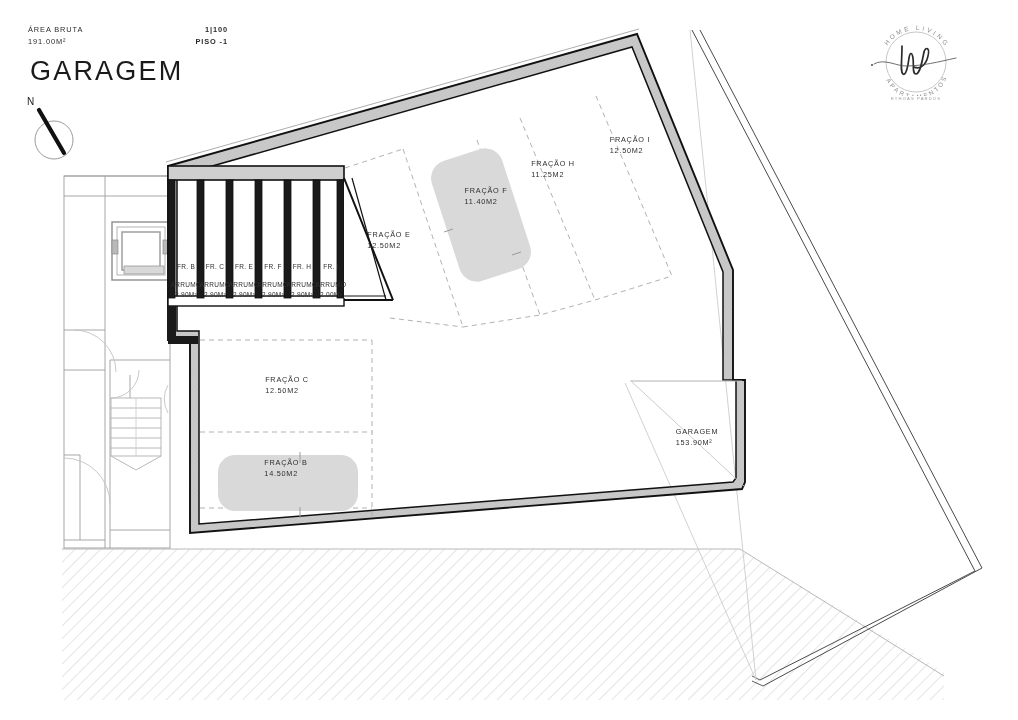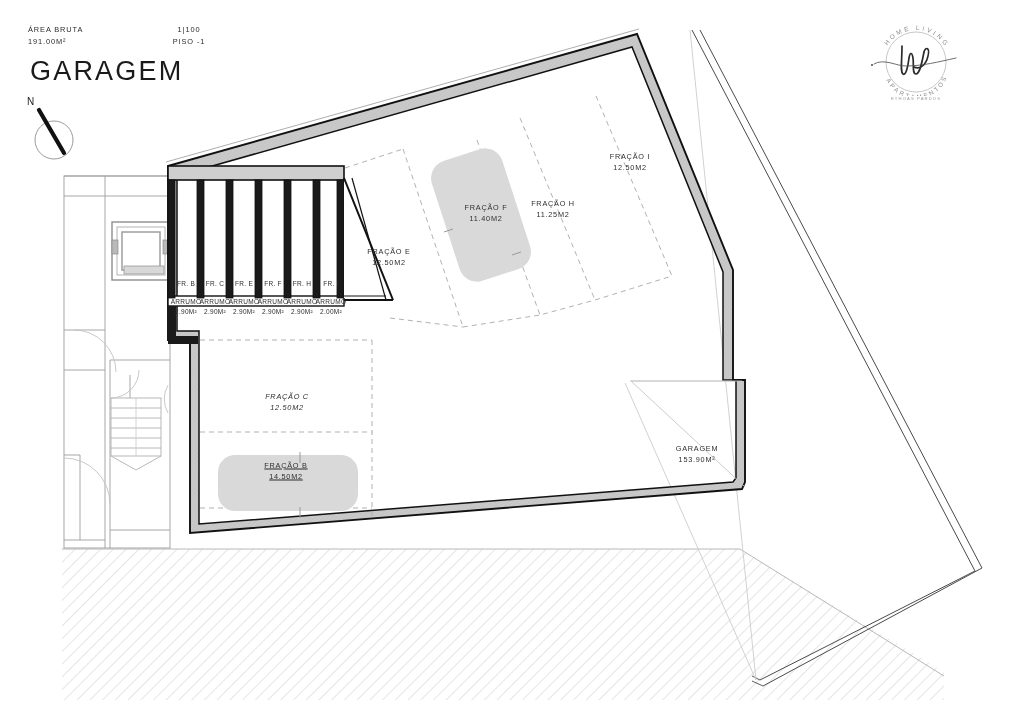--- a/index.html
+++ b/index.html
@@ -22,21 +22,21 @@
   .tb-row {
     display: flex;
     justify-content: space-between;
     font-size: 7.4px;
     letter-spacing: 0.9px;
     color: #2b2b2b;
     line-height: 12px;
     white-space: nowrap;
   }
   .tb-row .left { width: 108px; }
-  .tb-row .right { width: 78px; text-align: center; }
+  .tb-row .right { width: 78px; text-align: right; font-weight: bold; }
   #plan-title {
     left: 30px; top: 56px;
     font-size: 27px;
     letter-spacing: 2.2px;
     color: #1a1a1a;
     font-weight: 400;
     line-height: 30px;
   }
 
   
@@ -56,25 +56,24 @@
 
   
   #drawing { left: 0; top: 0; width: 1018px; height: 720px; }
 
   
   .lbl {
     position: absolute;
     font-size: 7.3px;
     letter-spacing: 0.75px;
     color: #2e2e2e;
-    text-align: center;
+    text-align: left;
     line-height: 10.5px;
     white-space: nowrap;
     transform: translate(-50%, -50%);
-    margin-top: 17px;
   }
   .lbl .l2 { display: block; }
   .lbl.box { font-size: 6.5px; letter-spacing: 0.3px; line-height: 9.4px; }
 </style>
 </head>
 <body>
 
 <div id="sheet">
 
   <svg id="drawing" class="blk" viewBox="0 0 1018 720" width="1018" height="720" xmlns="http://www.w3.org/2000/svg">
@@ -291,33 +290,33 @@
   <div class="lbl box" style="left:331px;  top:295px;">2.00M²</div>
 
   <div class="lbl" style="left:389px; top:240px;">
     <span>FRAÇÃO E</span>
     <span class="l2">12.50M2</span>
   </div>
   <div class="lbl" style="left:486px; top:196px;">
     <span>FRAÇÃO F</span>
     <span class="l2">11.40M2</span>
   </div>
-  <div class="lbl" style="left:553px; top:192px;">
+  <div class="lbl" style="left:553px; top:169px;">
     <span>FRAÇÃO H</span>
     <span class="l2">11.25M2</span>
   </div>
   <div class="lbl" style="left:630px; top:145px;">
     <span>FRAÇÃO I</span>
     <span class="l2">12.50M2</span>
   </div>
-  <div class="lbl" style="left:287px; top:385px;font-style:italic;">
+  <div class="lbl" style="left:287px; top:385px;">
     <span>FRAÇÃO C</span>
     <span class="l2">12.50M2</span>
   </div>
-  <div class="lbl" style="left:286px; top:454px;text-decoration:underline;">
+  <div class="lbl" style="left:286px; top:468px;">
     <span>FRAÇÃO B</span>
     <span class="l2">14.50M2</span>
   </div>
 
   <div class="lbl" style="left:697px; top:437px;">
     <span>GARAGEM</span>
     <span class="l2">153.90M²</span>
   </div>
 
 </div>

